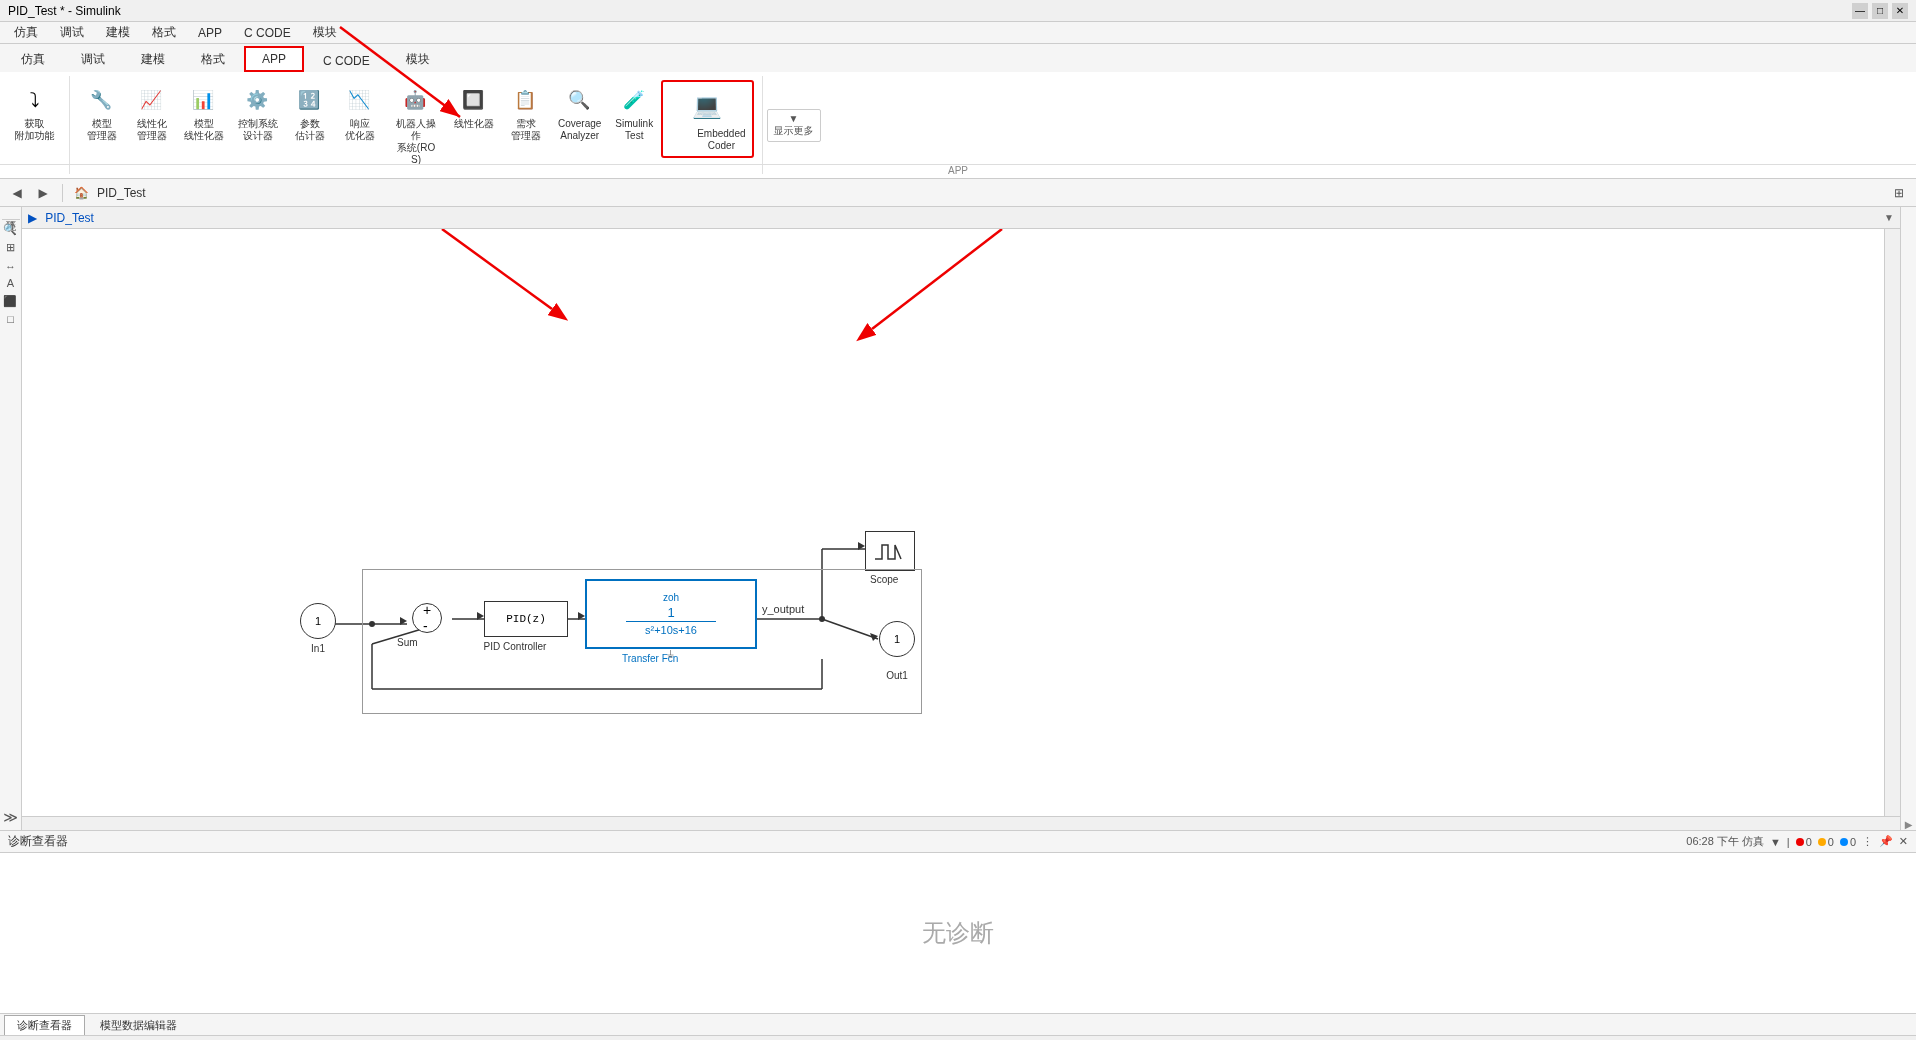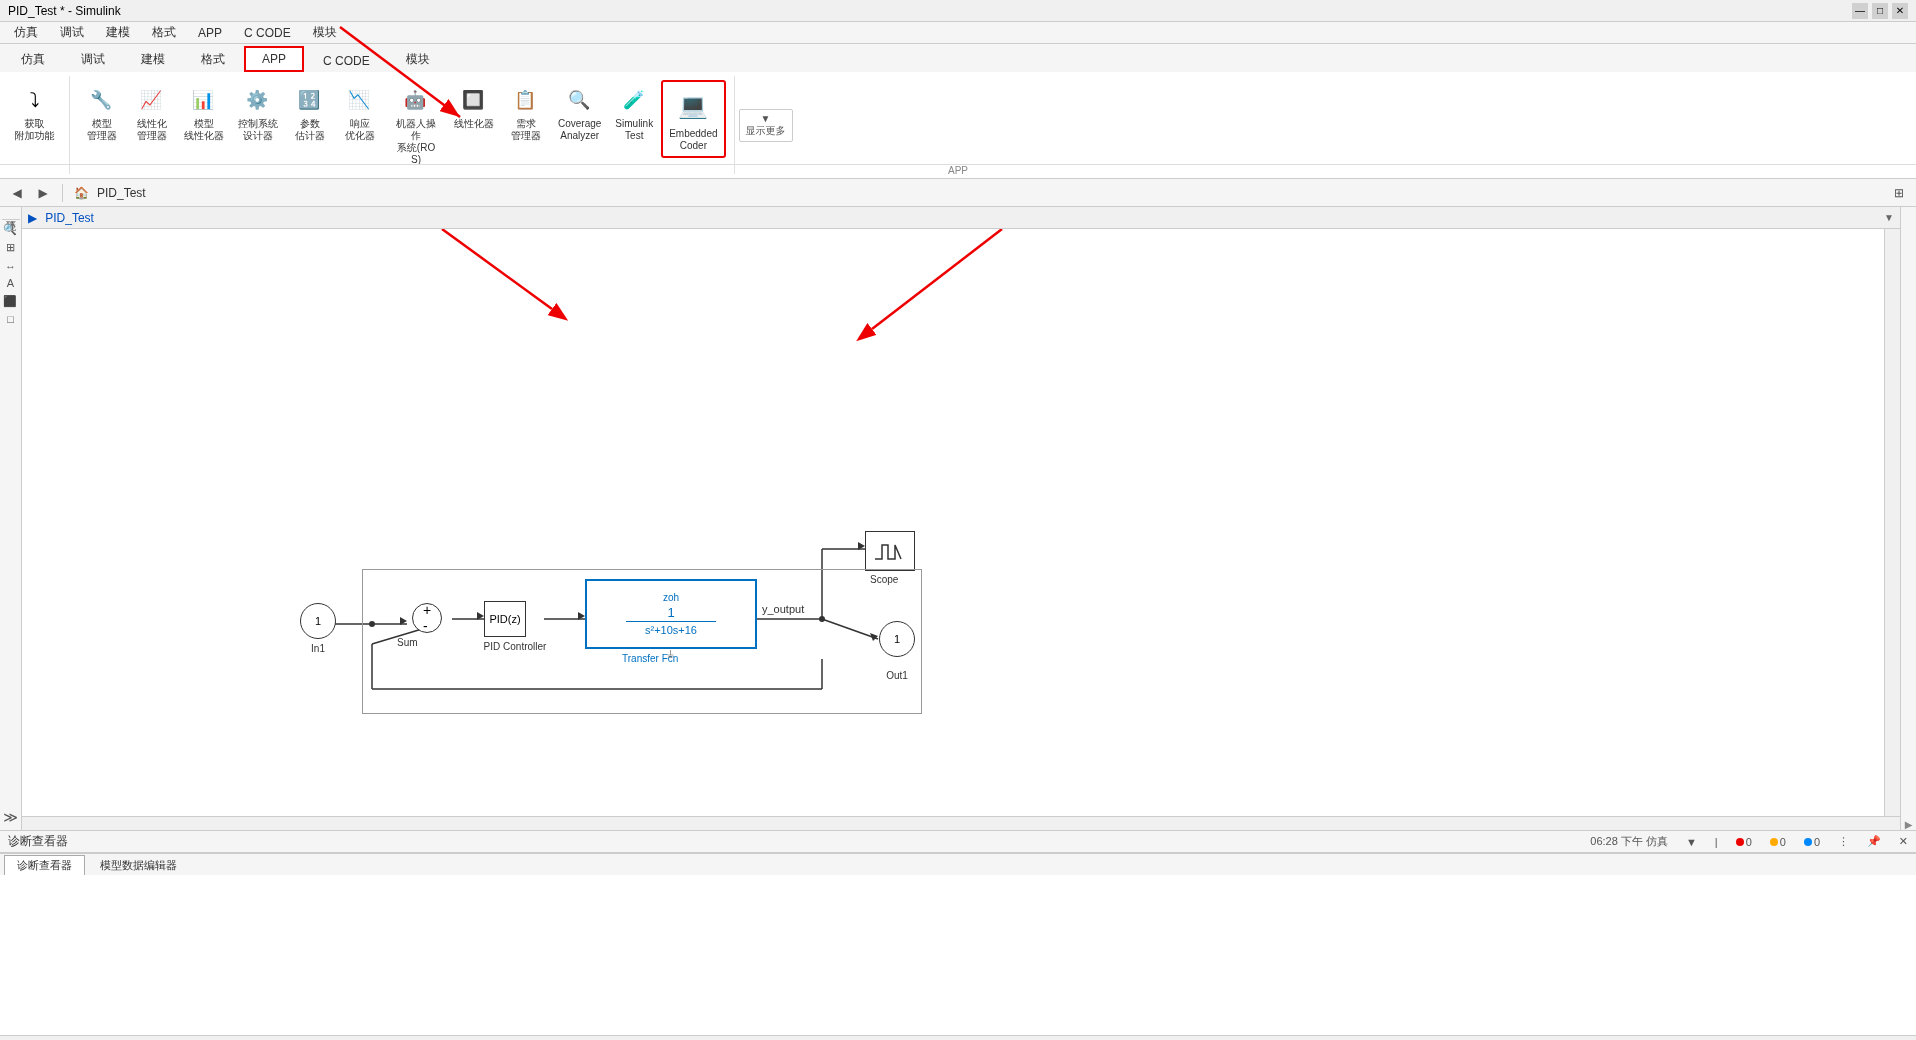--- a/index.html
+++ b/index.html
@@ -132,20 +132,21 @@
       align-items: center;
       justify-content: center;
       font-size: 28px;
     }
     .ribbon-btn-large .btn-label-large {
       font-size: 10px;
       color: #333;
       margin-top: 2px;
       text-align: center;
       line-height: 1.2;
+      margin-left: 28px;
     }
 
     
     .toolbar {
       background: #f5f5f5;
       height: 28px;
       display: flex;
       align-items: center;
       border-bottom: 1px solid #ccc;
       padding: 0 6px;
@@ -204,21 +205,21 @@
     .bottom-panel-header {
       height: 22px;
       background: #f5f5f5;
       border-bottom: 1px solid #ccc;
       display: flex;
       align-items: center;
       justify-content: space-between;
       padding: 0 8px;
     }
     .bottom-panel-title { font-size: 12px; color: #333; }
-    .bottom-panel-controls { display: flex; gap: 18px; align-items: center; font-size: 11px; color: #555; }
+    .bottom-panel-controls { display: flex; gap: 6px; align-items: center; font-size: 11px; color: #555; }
     .bottom-panel-content {
       flex: 1;
       display: flex;
       align-items: center;
       justify-content: center;
     }
     .no-diagnostic { font-size: 24px; color: #aaa; }
     .bottom-tabs {
       height: 22px;
       background: #f5f5f5;
@@ -531,21 +532,21 @@
       <div class="block-circle" style="left:278px; top:374px; width:36px; height:36px;">
         <span>1</span>
       </div>
       <div class="block-label" style="left:278px; top:414px; width:36px;">In1</div>
 
       <div class="block-circle" style="left:390px; top:374px; width:30px; height:30px; font-size:14px;">
         <span>+<br style="line-height:0.5">-</span>
       </div>
       <div class="block-label" style="left:375px; top:408px;text-align:center;">Sum</div>
 
-      <div class="block" style="left:462px; top:372px; width:42px; height:36px;">
+      <div class="block" style="left:462px; top:372px; width:84px; height:36px;font-family:Liberation Mono, monospace;">
         <span>PID(z)</span>
       </div>
       <div class="block-label" style="left:448px; top:412px; width:90px;">PID Controller</div>
 
       <div class="block transfer-fcn" style="left:563px; top:350px; width:172px; height:70px; flex-direction:column;">
         <div style="font-size:11px; color:#0070c0; text-align:center; line-height:1.3;">
           <span style="font-size:10px;">zoh</span><br>
           <span style="font-size:13px; border-bottom: 1px solid #0070c0; display:inline-block; width:90px; text-align:center; margin-bottom:1px;">1</span><br>
           <span style="font-size:11px;">s²+10s+16</span>
         </div>
@@ -612,20 +613,23 @@
       </span>
       <span class="diag-count">
         <span class="status-dot blue"></span>
         <span>0</span>
       </span>
       <span>⋮</span>
       <span>📌</span>
       <span>✕</span>
     </div>
   </div>
+  <div class="bottom-panel-content">
+    <span class="no-diagnostic">无诊断</span>
+  </div>
   <div class="bottom-tabs">
     <div class="bottom-tab active">诊断查看器</div>
     <div class="bottom-tab">模型数据编辑器</div>
   </div>
 </div>
 
 <div class="status-bar">
   
   
   

